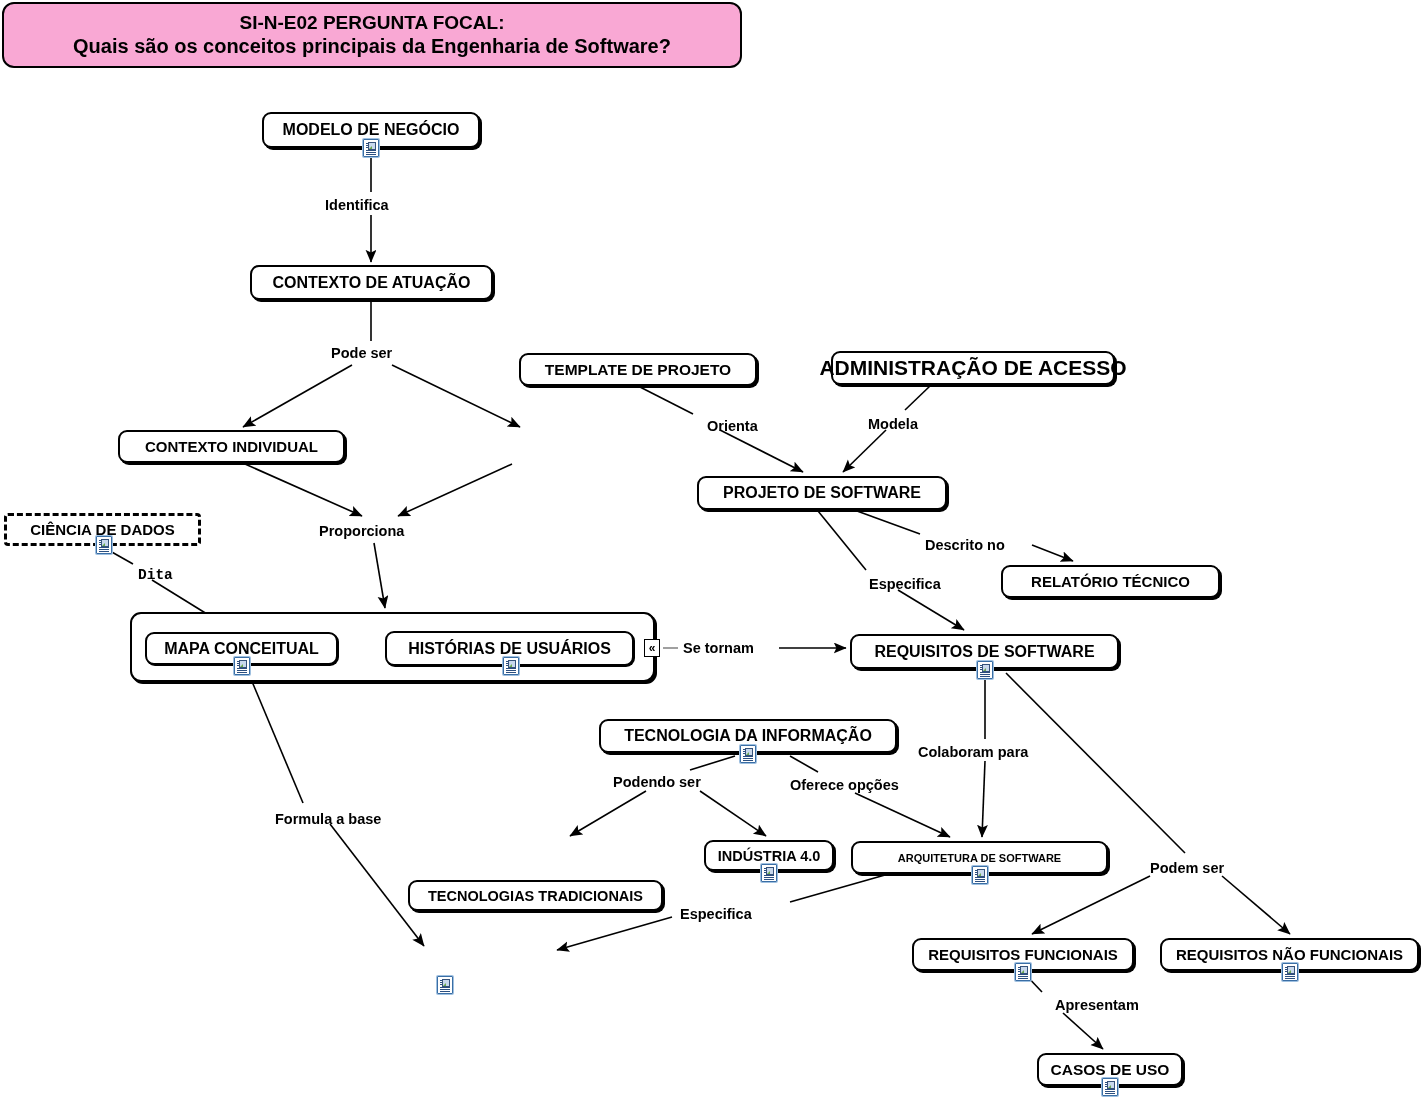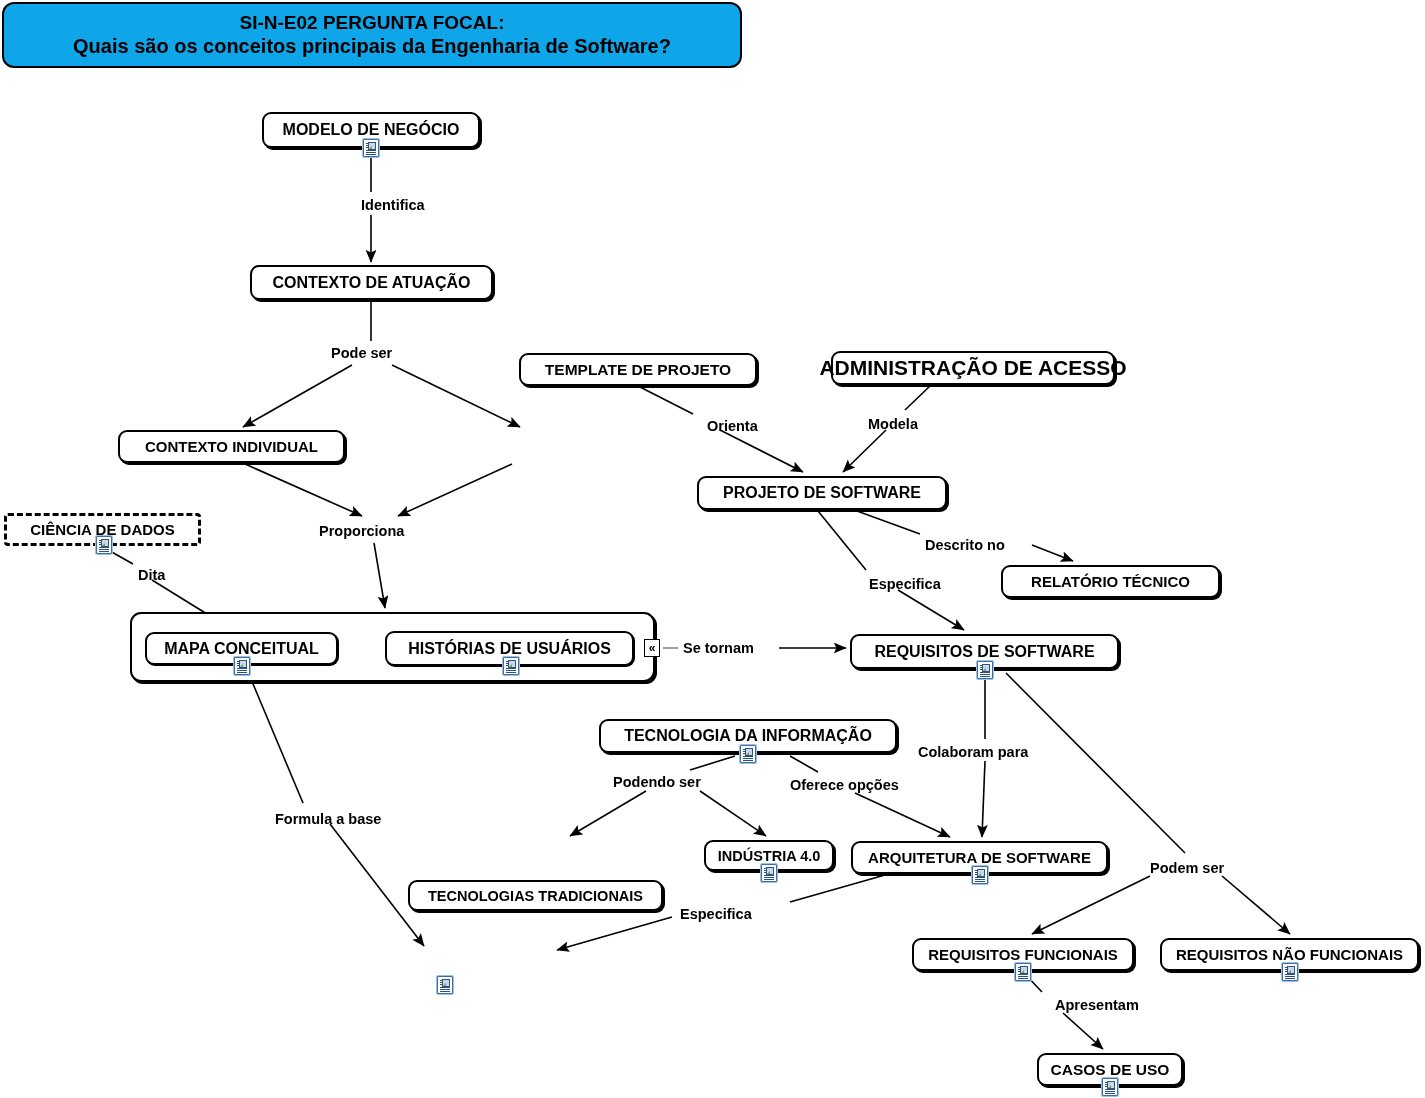--- a/index.html
+++ b/index.html
@@ -21,21 +21,21 @@
     height:1098px;
     pointer-events:none;
   }
 
   
   .focus-box{
     position:absolute;
     box-sizing:border-box;
     border:2px solid #000;
     border-radius:12px;
-    background:#0ea5e9;
+    background:#f9a8d4;
     display:flex;
     flex-direction:column;
     align-items:center;
     justify-content:center;
     text-align:center;
     line-height:1.22;
   }
   .focus-line{
     font-weight:bold;
     color:#000;
@@ -336,21 +336,21 @@
   <div class="res-icon" style="left:761px; top:864px;">
     <i class="bar b1"></i>
       <i class="bar b2"></i>
       <i class="bar b3"></i>
     <i class="bar b4"></i>
       <i class="bar b5"></i>
       <i class="bar b6"></i>
       <i class="pic"></i>
   </div>
 
-  <div class="node" style="left:851px; top:841px; width:257px; height:33px; font-size:15px;">
+  <div class="node" style="left:851px; top:841px; width:257px; height:33px; font-size:11px;">
     <span class="node-label">ARQUITETURA DE SOFTWARE</span>
   </div>
   <div class="res-icon" style="left:972px; top:866px;">
     <i class="bar b1"></i>
       <i class="bar b2"></i>
       <i class="bar b3"></i>
     <i class="bar b4"></i>
       <i class="bar b5"></i>
       <i class="bar b6"></i>
       <i class="pic"></i>
@@ -398,27 +398,27 @@
   <div class="res-icon" style="left:1102px; top:1078px;">
     <i class="bar b1"></i>
       <i class="bar b2"></i>
       <i class="bar b3"></i>
     <i class="bar b4"></i>
       <i class="bar b5"></i>
       <i class="bar b6"></i>
       <i class="pic"></i>
   </div>
 
-  <div class="edge-label" style="left:325px; top:198px;margin-left:36px;">Identifica</div>
+  <div class="edge-label" style="left:325px; top:198px;">Identifica</div>
 
   <div class="edge-label" style="left:331px; top:346px;">Pode ser</div>
 
   <div class="edge-label" style="left:319px; top:524px;">Proporciona</div>
 
-  <div class="edge-label" style="left:138px; top:568px;">Dita</div>
+  <div class="edge-label" style="left:138px; top:568px;font-family:Liberation Mono, monospace;">Dita</div>
 
   <div class="edge-label" style="left:707px; top:419px;">Orienta</div>
 
   <div class="edge-label" style="left:868px; top:417px;">Modela</div>
 
   <div class="edge-label" style="left:925px; top:538px;">Descrito no</div>
 
   <div class="edge-label" style="left:869px; top:577px;">Especifica</div>
 
   <div class="edge-label" style="left:683px; top:641px;">Se tornam</div>

